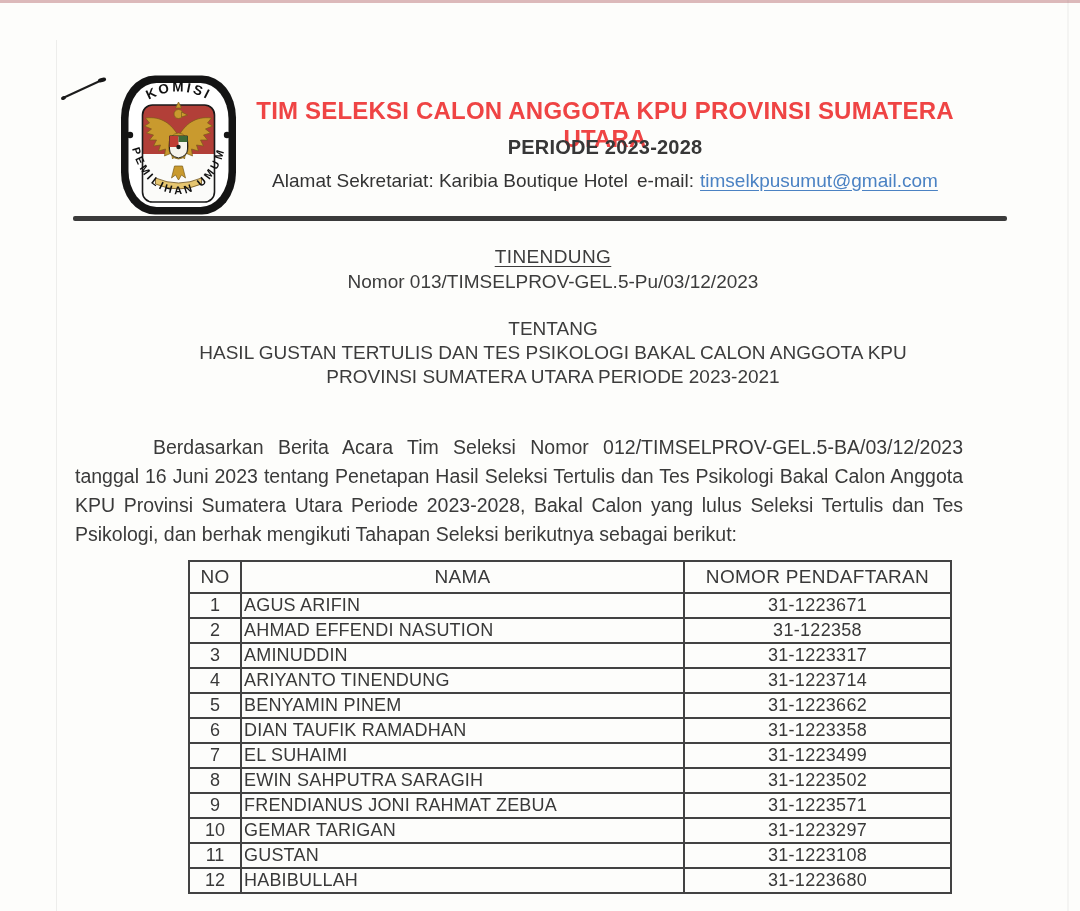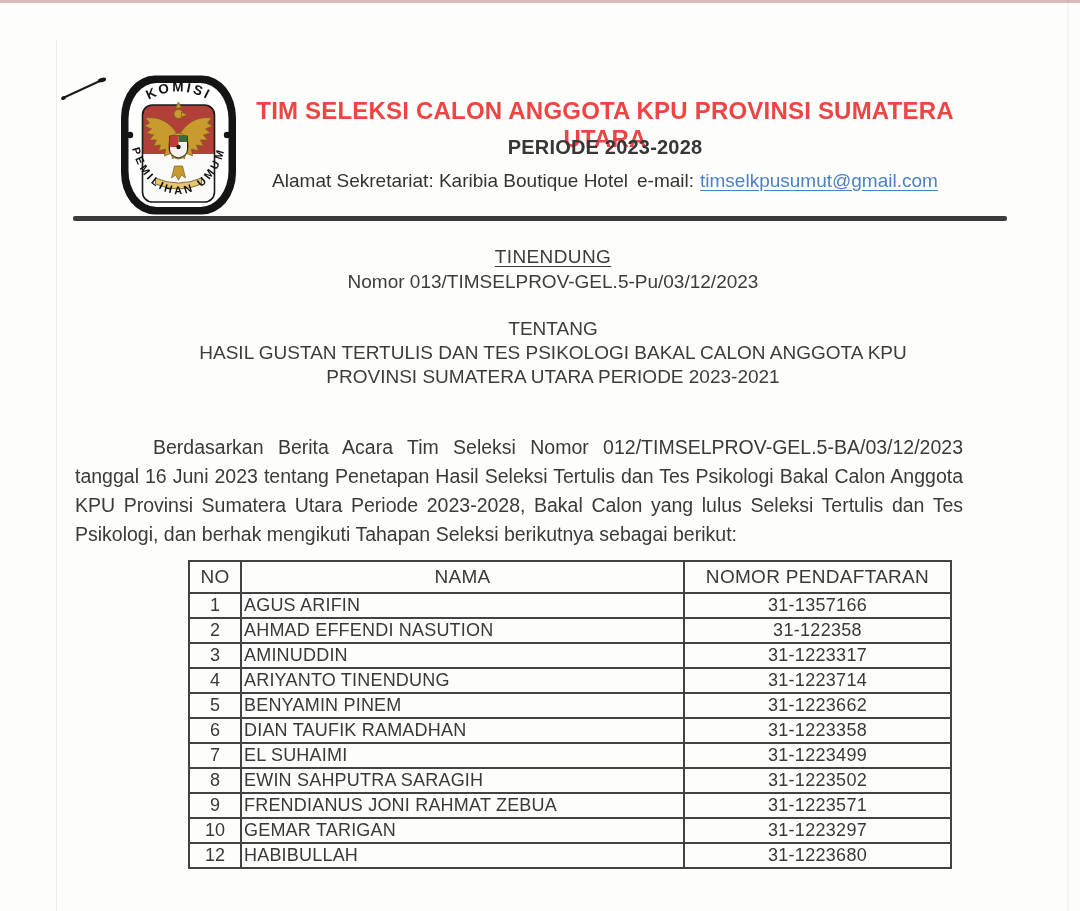--- a/index.html
+++ b/index.html
@@ -144,21 +144,21 @@
       <tr>
         <th>NO</th>
         <th>NAMA</th>
         <th>NOMOR PENDAFTARAN</th>
       </tr>
     </thead>
     <tbody>
         <tr>
           <td class="c-no">1</td>
           <td class="c-nama">AGUS ARIFIN</td>
-          <td class="c-nomor">31-1357166</td>
+          <td class="c-nomor">31-1223671</td>
         </tr>
         <tr>
           <td class="c-no">2</td>
           <td class="c-nama">AHMAD EFFENDI NASUTION</td>
           <td class="c-nomor">31-122358</td>
         </tr>
         <tr>
           <td class="c-no">3</td>
           <td class="c-nama">AMINUDDIN</td>
           <td class="c-nomor">31-1223317</td>
@@ -192,20 +192,25 @@
           <td class="c-no">9</td>
           <td class="c-nama">FRENDIANUS JONI RAHMAT ZEBUA</td>
           <td class="c-nomor">31-1223571</td>
         </tr>
         <tr>
           <td class="c-no">10</td>
           <td class="c-nama">GEMAR TARIGAN</td>
           <td class="c-nomor">31-1223297</td>
         </tr>
         <tr>
+          <td class="c-no">11</td>
+          <td class="c-nama">GUSTAN</td>
+          <td class="c-nomor">31-1223108</td>
+        </tr>
+        <tr>
           <td class="c-no">12</td>
           <td class="c-nama">HABIBULLAH</td>
           <td class="c-nomor">31-1223680</td>
         </tr>
       </tbody>
   </table>
 
 </div>
 
 </body></html>

